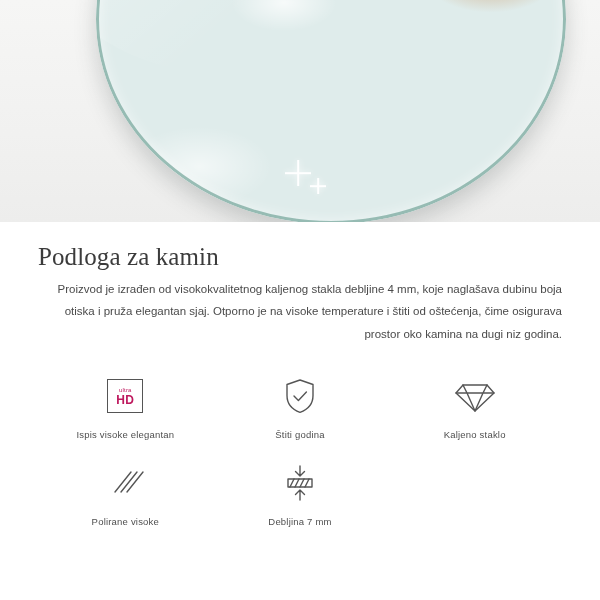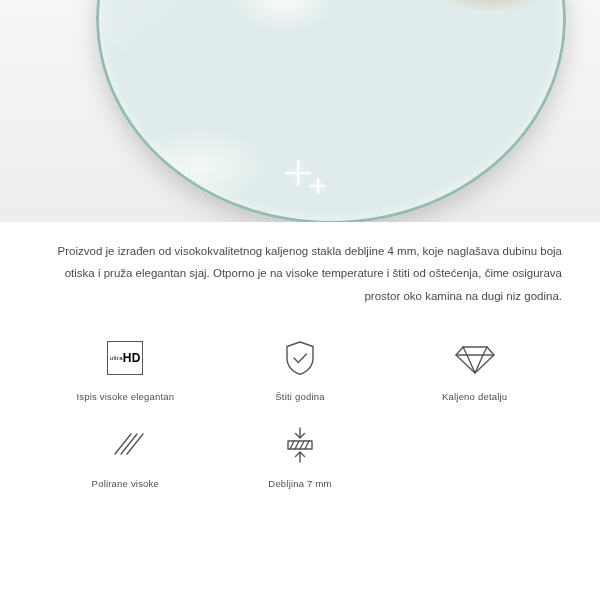--- a/index.html
+++ b/index.html
@@ -170,23 +170,24 @@
   }
   svg { display: block; }
   .st { stroke: #555; fill: none; stroke-width: 1.4; stroke-linecap: round; stroke-linejoin: round; }
   .fl { fill: #555; }
 
   .hd-box {
     width: 34px;
     height: 32px;
     border: 1.4px solid #555;
     display: flex;
+    flex-direction: column;
     align-items: center;
     justify-content: center;
-    color: #000000;
+    color: #be185d;
     line-height: 1;
   }
   .hd-top {
     font-size: 6px;
     letter-spacing: 0.2px;
     margin-bottom: 1px;
   }
   .hd-main {
     font-size: 12px;
     font-weight: 700;
@@ -205,20 +206,21 @@
       <div class="board-gloss"></div>
       <div class="board-edge"></div>
     </div>
     <div class="sparkle s1"></div>
     <div class="sparkle s2"></div>
   </div>
 
   <div class="content">
 
     <h1 class="headline">
+      <span>Podloga za kamin</span>
     </h1>
 
     <p class="body-copy">Proizvod je izrađen od visokokvalitetnog kaljenog stakla debljine 4 mm, koje naglašava dubinu boja otiska i pruža elegantan sjaj. Otporno je na visoke temperature i štiti od oštećenja, čime osigurava prostor oko kamina na dugi niz godina.</p>
 
     <div class="features">
 
 
       <div class="feature">
         <div class="feature-icon">
           <div class="hd-box">
@@ -239,21 +241,21 @@
         <div class="feature-label">Štiti godina</div>
       </div>
 
       <div class="feature">
         <div class="feature-icon">
           <svg width="42" height="38" viewBox="0 0 42 38">
             <path class="st" d="M9 8h24l7 8-19 18L2 16l7-8z"></path>
             <path class="st" d="M9 8l4 8h16l4-8M2 16h38M13 16l8 18M29 16l-8 18"></path>
           </svg>
         </div>
-        <div class="feature-label">Kaljeno detalju</div>
+        <div class="feature-label">Kaljeno staklo</div>
       </div>
 
       <div class="feature">
         <div class="feature-icon">
           <svg width="40" height="34" viewBox="0 0 40 34">
             <path class="st" d="M10 26L26 6M16 26L32 6M22 26L38 6" stroke-width="1.6"></path>
           </svg>
         </div>
         <div class="feature-label">Polirane visoke</div>
       </div>

